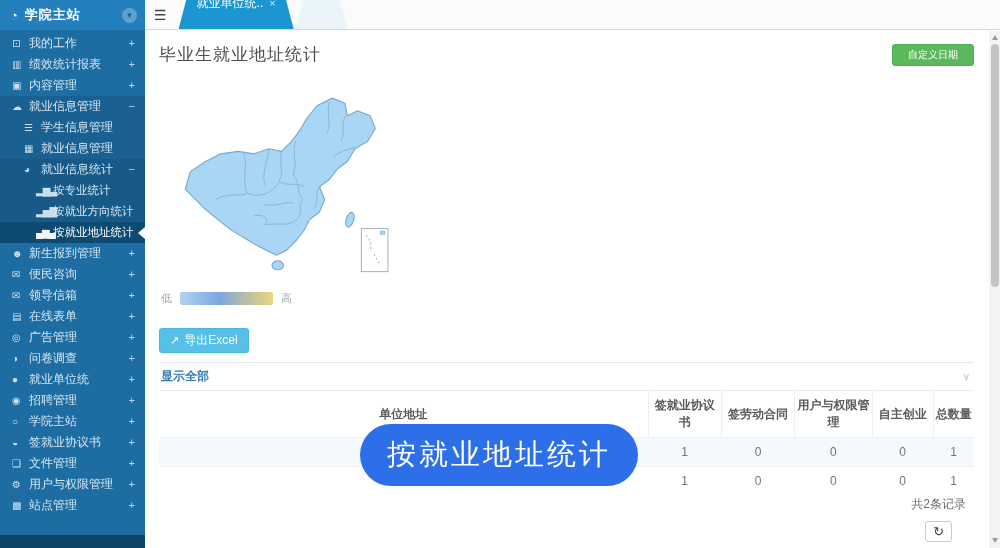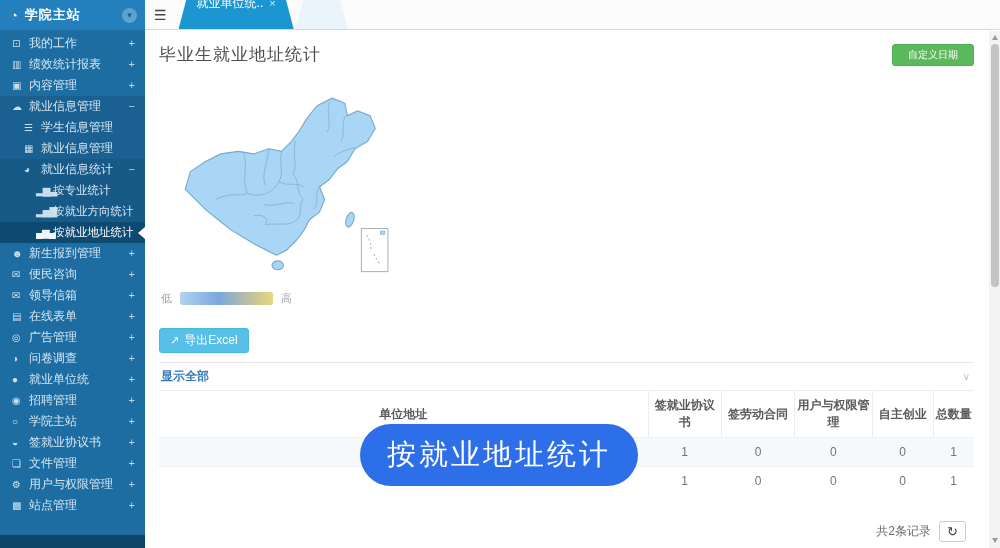--- a/index.html
+++ b/index.html
@@ -62,21 +62,21 @@
   .chev { color:#b9c2c9; font-size:10px; cursor:pointer; }
 
   table.dg { width:100%; border-collapse:collapse; table-layout:fixed; }
   .dg th { font-size:12px; color:#5a5a5a; font-weight:bold; text-align:center; padding:6px 2px; border-left:1px solid #eee; background:#fff; }
   .dg th:first-child { border-left:none; }
   .dg td { font-size:12px; color:#737373; text-align:center; padding:7px 2px; border-top:1px solid #eef2f5; }
   .dg tr.odd td { background:#f5f9fc; }
   .col-addr { width:60%; }
   .col-a { width:9%; } .col-b { width:9%; } .col-c { width:9.5%; } .col-d { width:7.5%; } .col-e { width:5%; }
 
-  .gfoot { position:absolute; right:24px; bottom:6px; display:flex; align-items:center; gap:8px; }
+  .gfoot { position:absolute; right:24px; bottom:6px; display:flex; align-items:center; gap:8px;flex-direction:column; }
   .gfoot .total { color:#6b6b6b; font-size:12px; }
   .refresh { width:27px; height:21px; border:1px solid #ccc; border-radius:3px; background:#fff; color:#444; font-size:13px; line-height:18px; text-align:center; cursor:pointer; }
 
   
   .pill { position:absolute; left:360px; top:424px; width:278px; height:62px; border-radius:31px;
           background:#2c6fe9; color:#fff; display:flex; align-items:center; justify-content:center;
           font-size:29px; letter-spacing:3px; z-index:20; }
 
   
   .sb { position:absolute; right:0; top:31px; width:11px; height:517px; background:#f3f3f3; z-index:30; }

